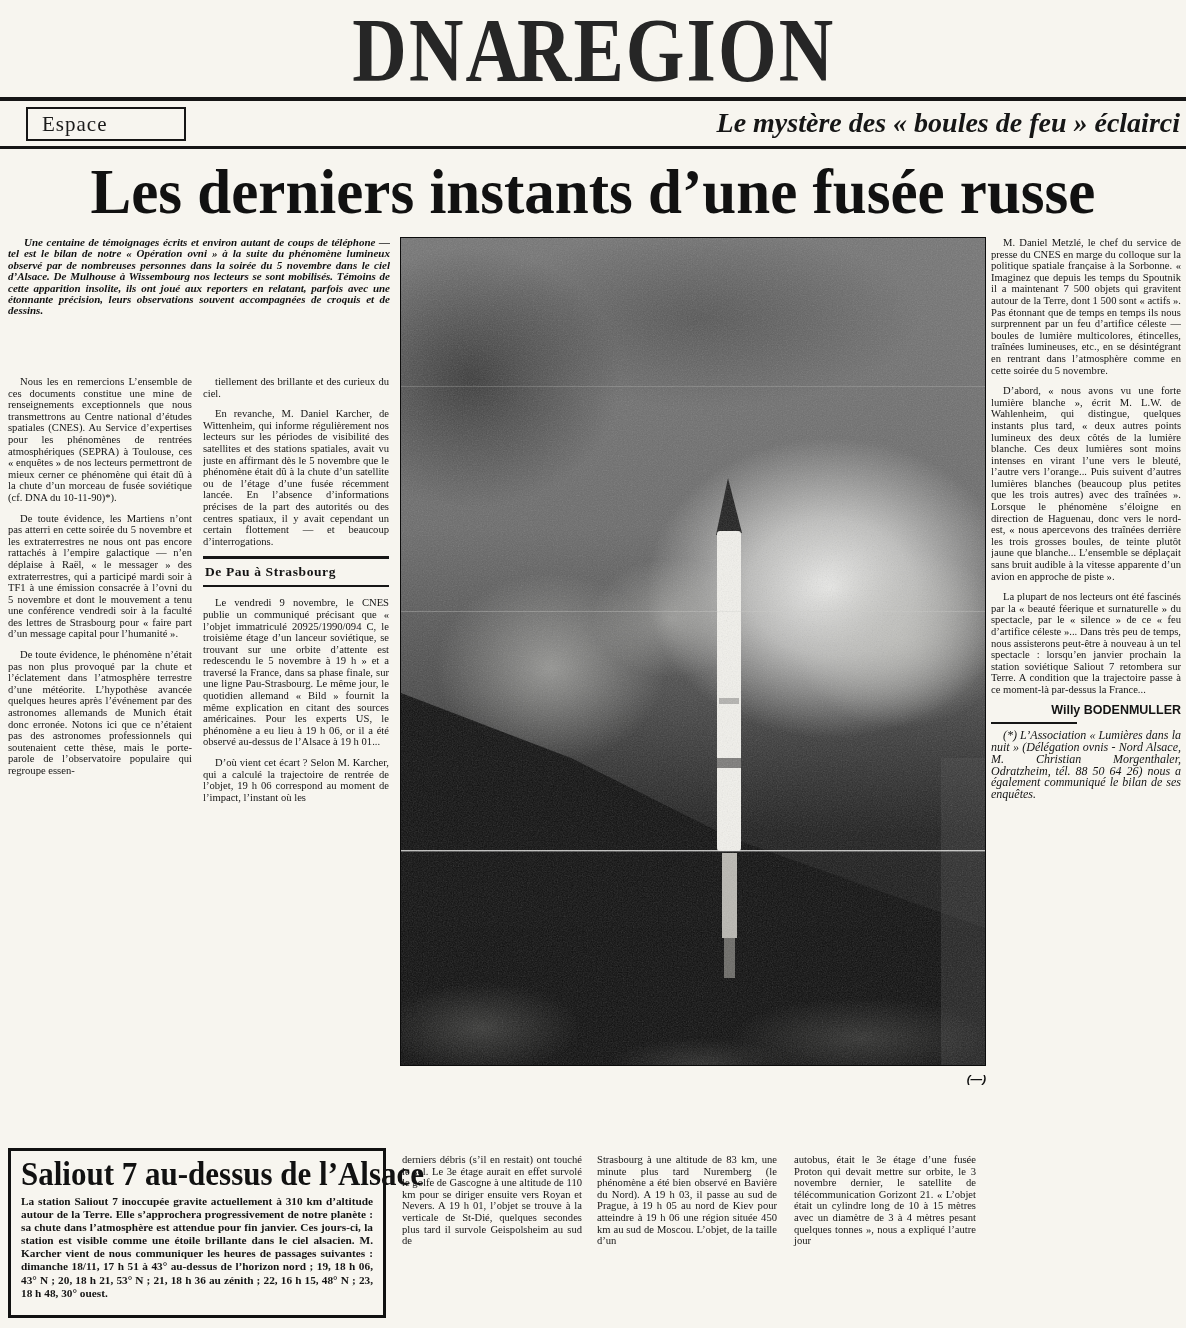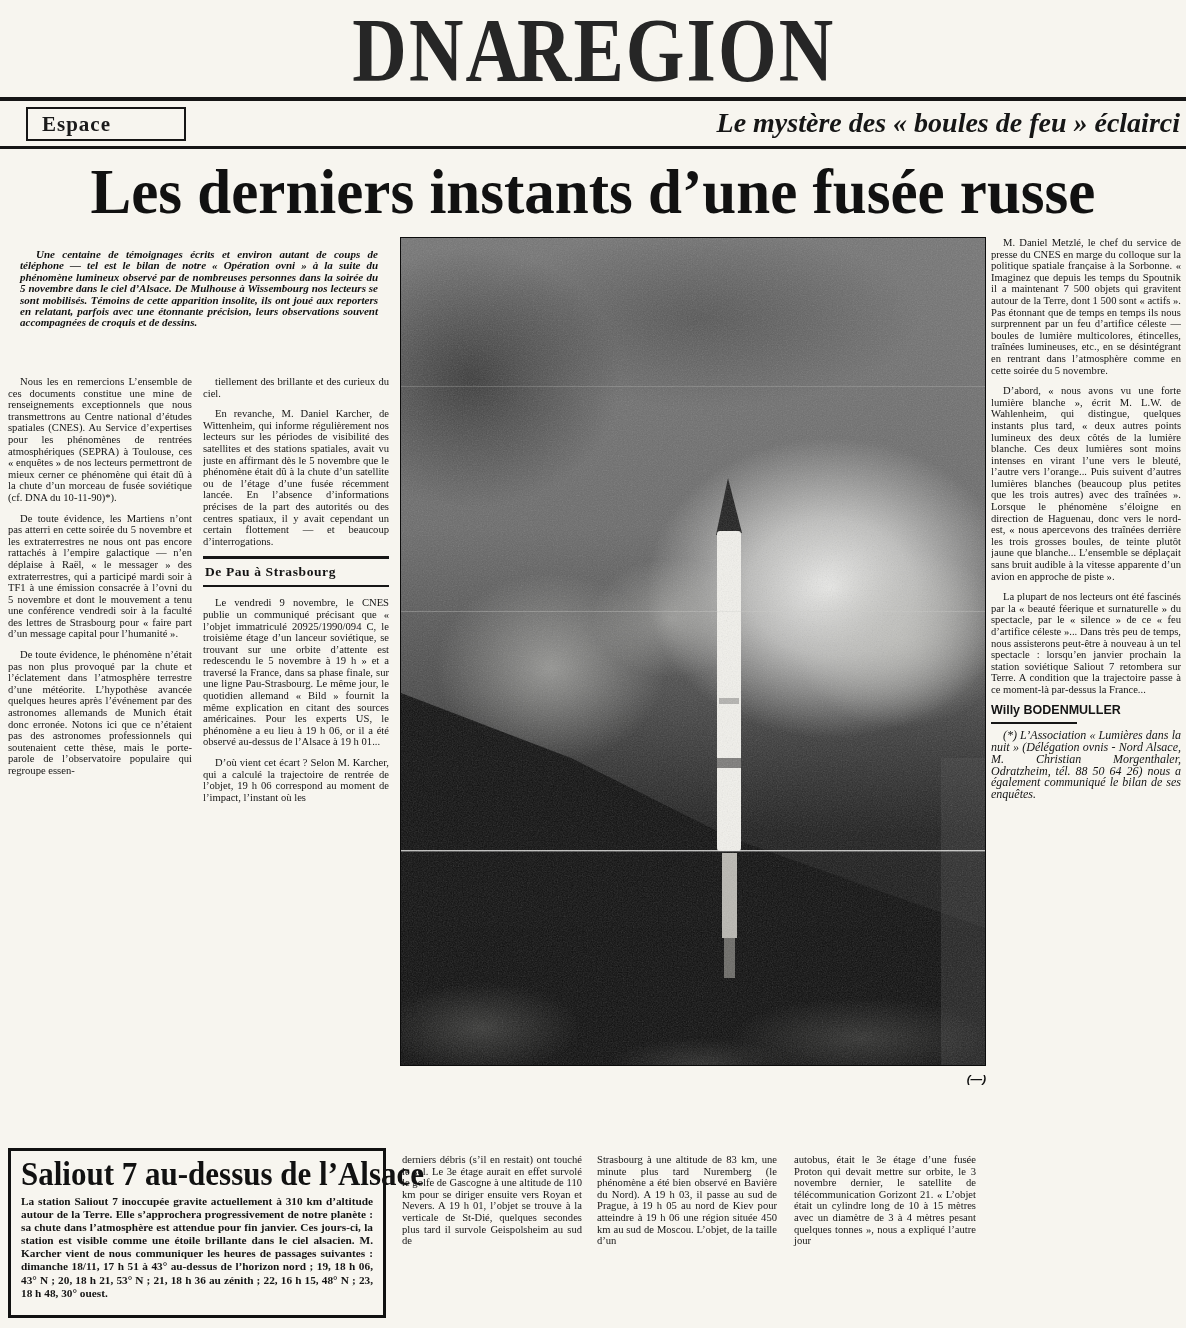--- a/index.html
+++ b/index.html
@@ -26,21 +26,21 @@
   }
   .rule{position:absolute;left:0;width:100%;background:#161616;}
   .rule-1{top:97px;height:4px;}
   .rule-2{top:146px;height:3px;}
   
   .kicker-box{
     position:absolute;top:107px;left:26px;width:160px;height:34px;
     border:2px solid #161616;background:#f7f5ef;
     display:flex;align-items:center;justify-content:flex-start;
     padding-left:14px;box-sizing:border-box;
-    font-size:21px;letter-spacing:1px;font-weight:bold;
+    font-size:21px;letter-spacing:1px;
   }
   .tagline{
     position:absolute;top:104px;right:6px;width:720px;height:40px;
     font-style:italic;font-weight:700;font-size:28px;line-height:38px;
     text-align:right;color:#161616;
   }
   
   .headline{
     position:absolute;top:150px;left:0;width:1186px;height:82px;
     font-weight:700;font-size:61px;line-height:80px;
@@ -50,32 +50,32 @@
   }
   
   .bodytext{font-size:10.6px;line-height:11.6px;text-align:justify;color:#141414;}
   .bodytext p{margin:0 0 9px 0;text-indent:12px;}
   .col{position:absolute;overflow:hidden;}
   .lead{
     position:absolute;top:237px;left:8px;width:382px;height:134px;overflow:hidden;
     font-weight:700;font-style:italic;font-size:11px;line-height:11.4px;
     text-align:justify;color:#111;
   }
-  .lead p{margin:12px;text-indent:16px;}
+  .lead p{margin:0;text-indent:16px;}
   .col1{top:376px;left:8px;width:184px;height:772px;}
   .col2{top:376px;left:203px;width:186px;height:772px;}
   .col3{top:237px;left:991px;width:190px;height:920px;}
   .subhead{
     border-top:3px solid #161616;border-bottom:2px solid #161616;
     font-weight:700;font-size:13.5px;line-height:14px;letter-spacing:.6px;
     padding:6px 0 6px 2px;margin:6px 0 10px 0;text-align:left;text-indent:0;
   }
   .byline{
     font-family:"Liberation Sans", sans-serif;
-    font-weight:700;font-size:12.5px;text-align:left;margin:4px 0 6px 0;
+    font-weight:700;font-size:12.5px;text-align:right;margin:4px 0 6px 0;
   }
   .footnote-rule{width:86px;height:2px;background:#161616;margin:2px 0 6px 0;}
   .footnote{font-style:italic;font-size:12px;line-height:11.8px;text-align:justify;}
   
   .photo{
     position:absolute;top:237px;left:400px;width:586px;height:829px;
     border:1px solid #0c0c0c;box-sizing:border-box;background:#555;
   }
   .photo svg{display:block;width:100%;height:100%;}
   .caption{

